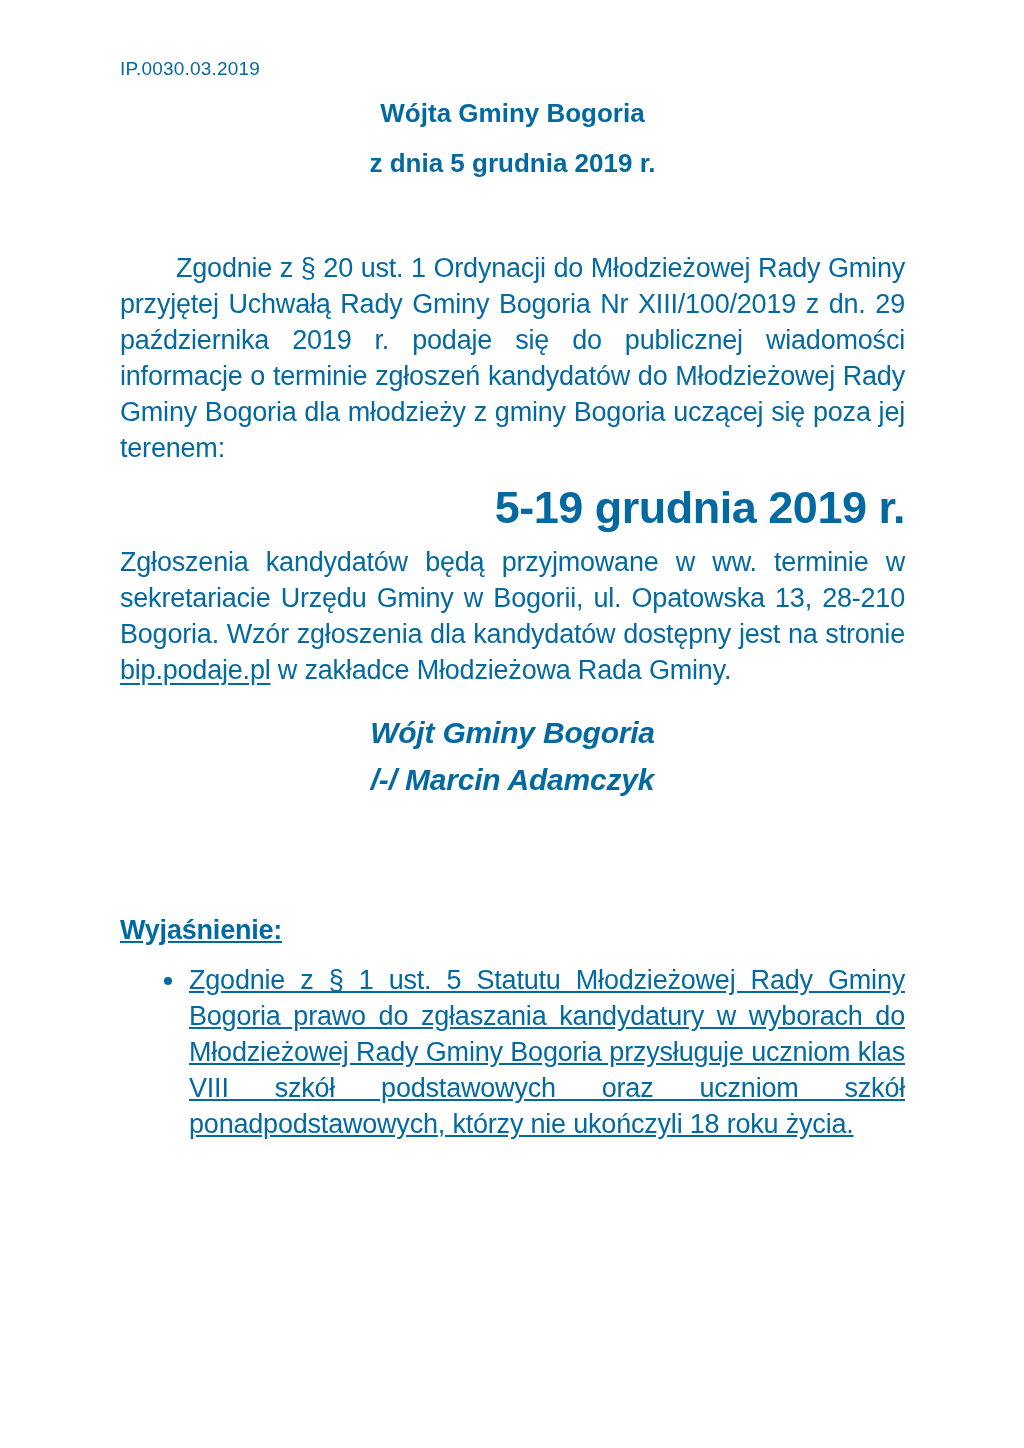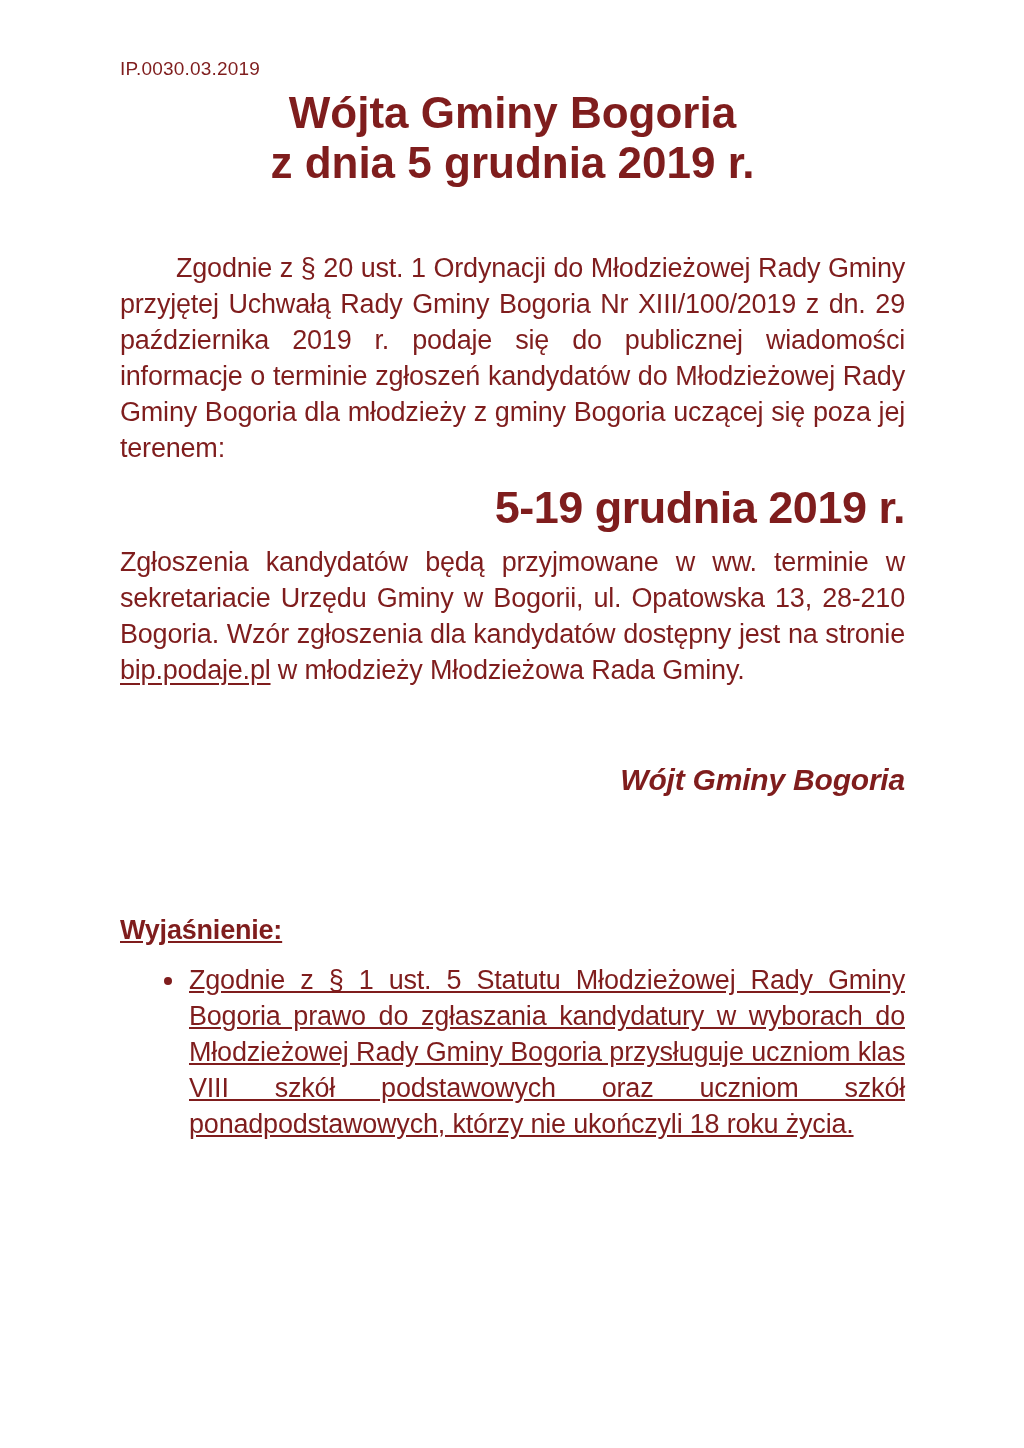--- a/index.html
+++ b/index.html
@@ -7,40 +7,40 @@
     padding: 0;
     background: #ffffff;
   }
   .page {
     position: relative;
     width: 1024px;
     height: 1148px;
     box-sizing: border-box;
     padding: 58px 119px 0 120px;
     background: #ffffff;
-    color: #7f1d1d;
+    color: #0369a1;
     font-family: "Liberation Sans", sans-serif;
     overflow: hidden;
   }
   .doc-ref {
     font-size: 19px;
     letter-spacing: 0.2px;
   }
   .doc-title {
     margin: 28px 0 0 0;
     text-align: center;
     font-size: 80px;
     font-weight: 700;
     letter-spacing: -2px;
     line-height: 1.1;
   }
   .doc-subtitle {
     margin-top: 8px;
     text-align: center;
-    font-size: 44px;
+    font-size: 26px;
     font-weight: 700;
     line-height: 50px;
   }
   p.body-par {
     margin: 0;
     font-size: 27px;
     line-height: 36px;
     text-align: justify;
     letter-spacing: -0.2px;
   }
@@ -58,22 +58,22 @@
   .inline-link {
     text-decoration: underline;
     text-underline-offset: 4px;
     color: inherit;
     cursor: pointer;
   }
   .inline-bold {
     font-weight: 400;
   }
   .signature {
-    margin-top: 68px;
-    text-align: right;
+    margin-top: 21px;
+    text-align: center;
     font-size: 30px;
     font-weight: 700;
     font-style: italic;
     line-height: 47px;
     letter-spacing: -0.2px;
   }
   .explanation {
     margin-top: 112px;
     text-decoration: underline;
   }
@@ -105,24 +105,25 @@
 
   <div class="doc-subtitle">
     <div>Wójta Gminy Bogoria</div>
     <div>z dnia 5 grudnia 2019 r.</div>
   </div>
 
   <p class="body-par intro">Zgodnie z § 20 ust. 1 Ordynacji do Młodzieżowej Rady Gminy przyjętej Uchwałą Rady Gminy Bogoria Nr&nbsp;XIII/100/2019 z dn. 29 października 2019 r. podaje się do publicznej wiadomości informacje o terminie zgłoszeń kandydatów do Młodzieżowej Rady Gminy Bogoria dla młodzieży z gminy Bogoria uczącej się poza jej terenem:</p>
 
   <h2 class="date-heading">5-19 grudnia 2019 r.</h2>
 
-  <p class="body-par"><span>Zgłoszenia kandydatów będą przyjmowane w ww. terminie w sekretariacie Urzędu Gminy w Bogorii, ul. Opatowska 13, 28-210 Bogoria. Wzór zgłoszenia dla kandydatów dostępny jest na stronie </span><span class="inline-link">bip.podaje.pl</span><span> w młodzieży </span><span class="inline-bold">Młodzieżowa Rada Gminy.</span></p>
+  <p class="body-par"><span>Zgłoszenia kandydatów będą przyjmowane w ww. terminie w sekretariacie Urzędu Gminy w Bogorii, ul. Opatowska 13, 28-210 Bogoria. Wzór zgłoszenia dla kandydatów dostępny jest na stronie </span><span class="inline-link">bip.podaje.pl</span><span> w zakładce </span><span class="inline-bold">Młodzieżowa Rada Gminy.</span></p>
 
   <div class="signature">
     <div>Wójt Gminy Bogoria</div>
+    <div>/-/ Marcin Adamczyk</div>
   </div>
 
   <div class="explanation">
     <div class="expl-heading">Wyjaśnienie:</div>
     <ul class="expl-list">
       <li>Zgodnie z § 1 ust. 5 Statutu Młodzieżowej Rady Gminy Bogoria prawo do zgłaszania kandydatury w wyborach do Młodzieżowej Rady Gminy Bogoria przysługuje uczniom klas VIII szkół podstawowych oraz uczniom szkół ponadpodstawowych, którzy nie ukończyli 18 roku życia.</li>
     </ul>
   </div>
 
 </div>

